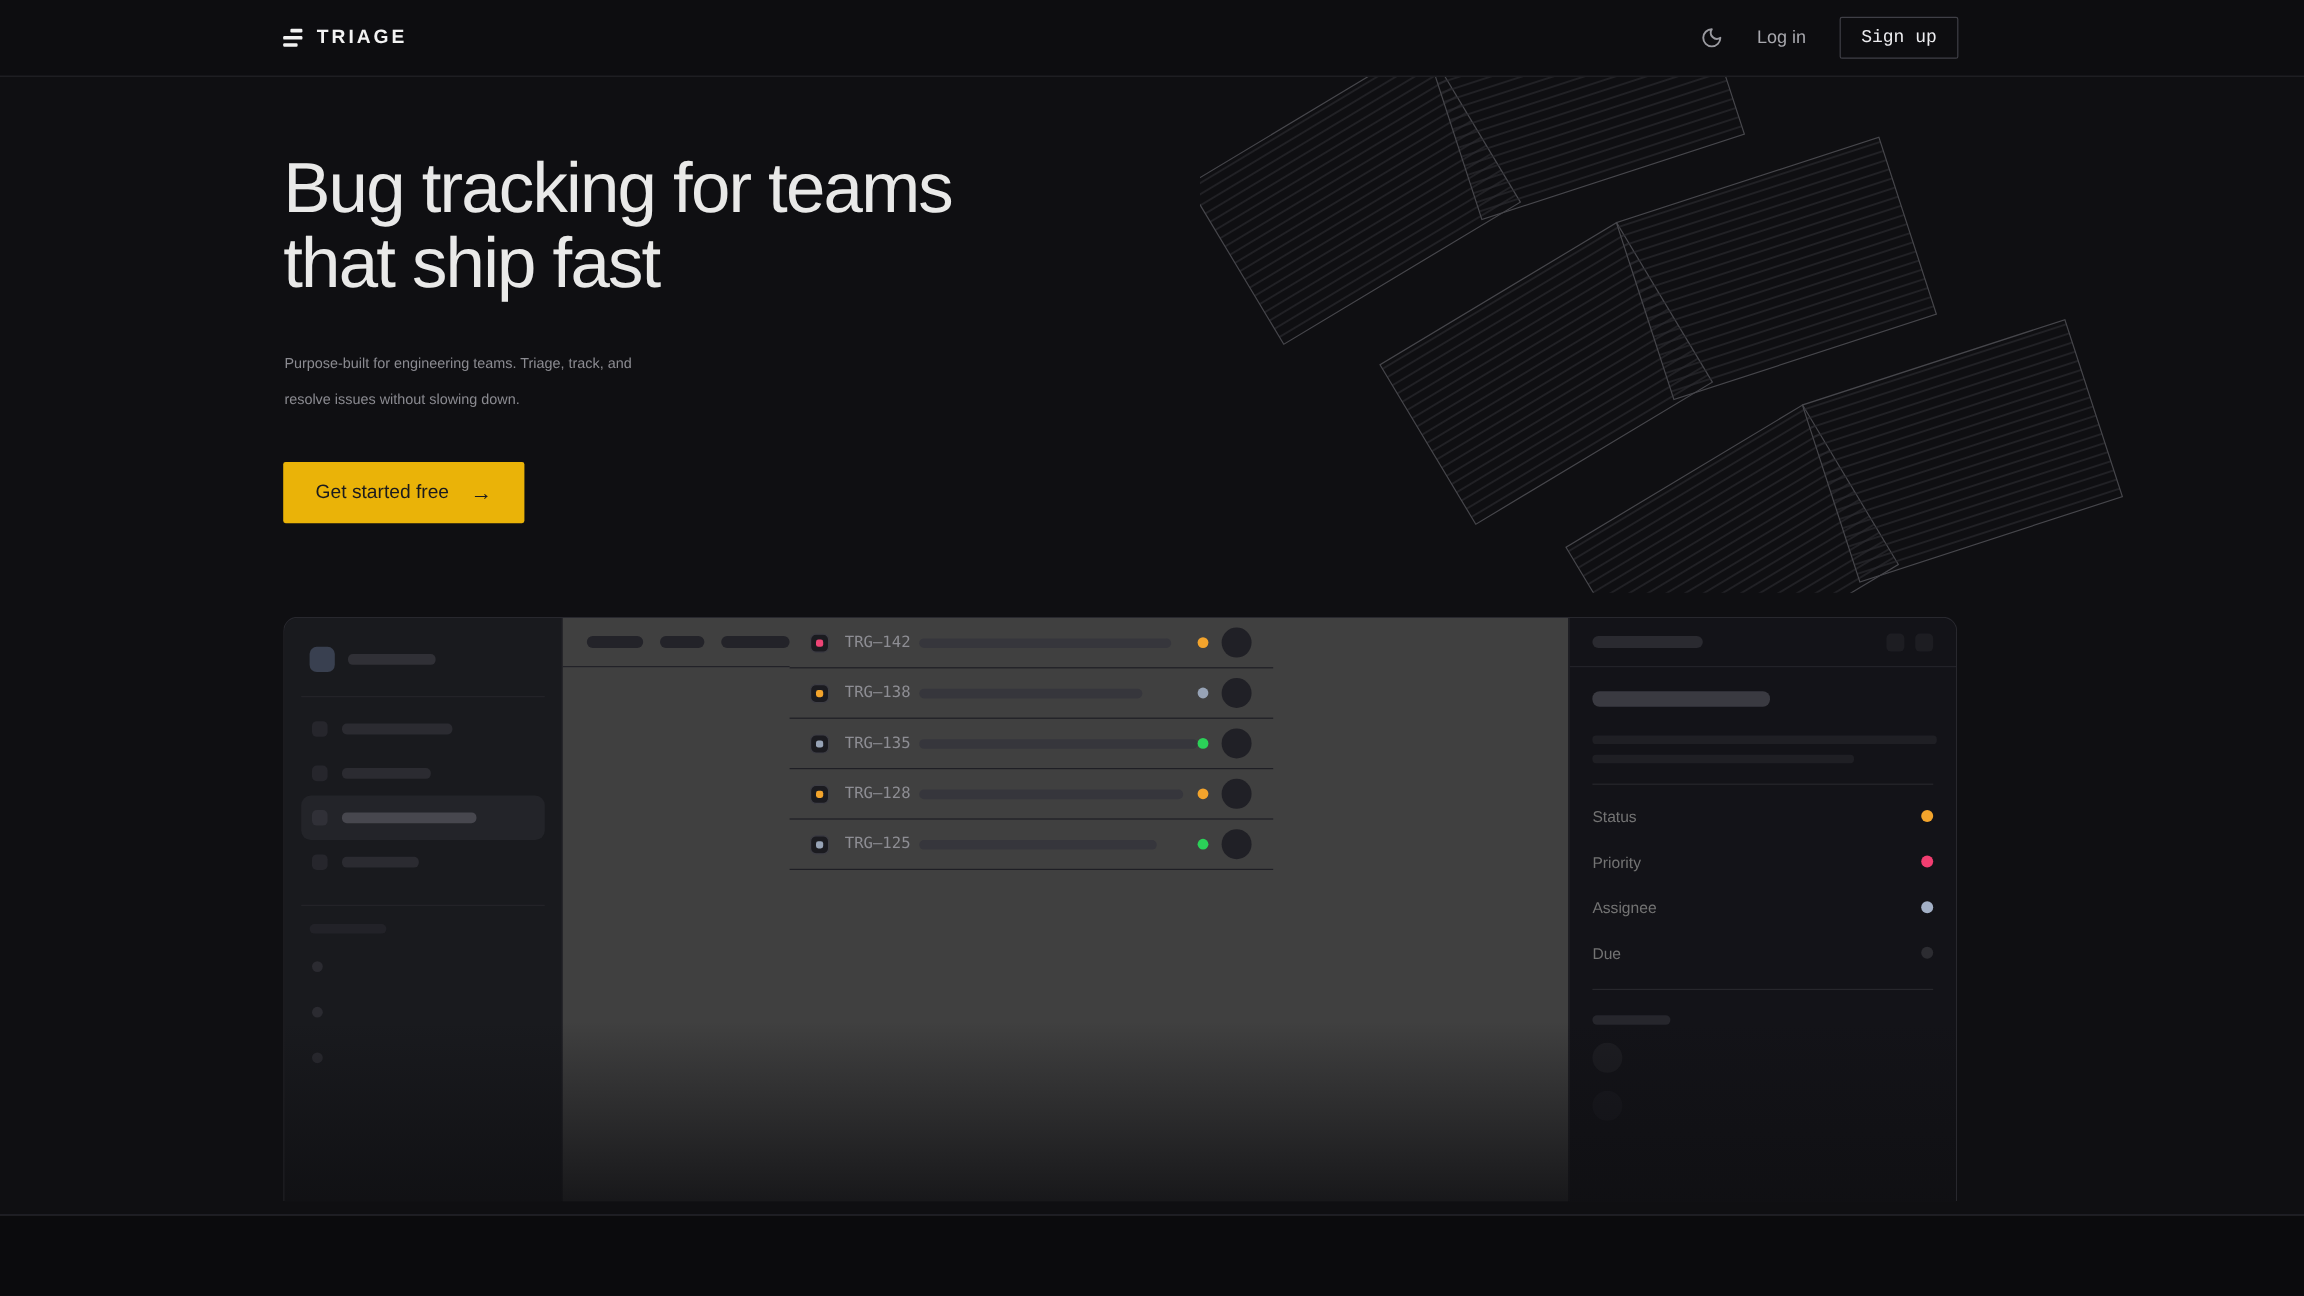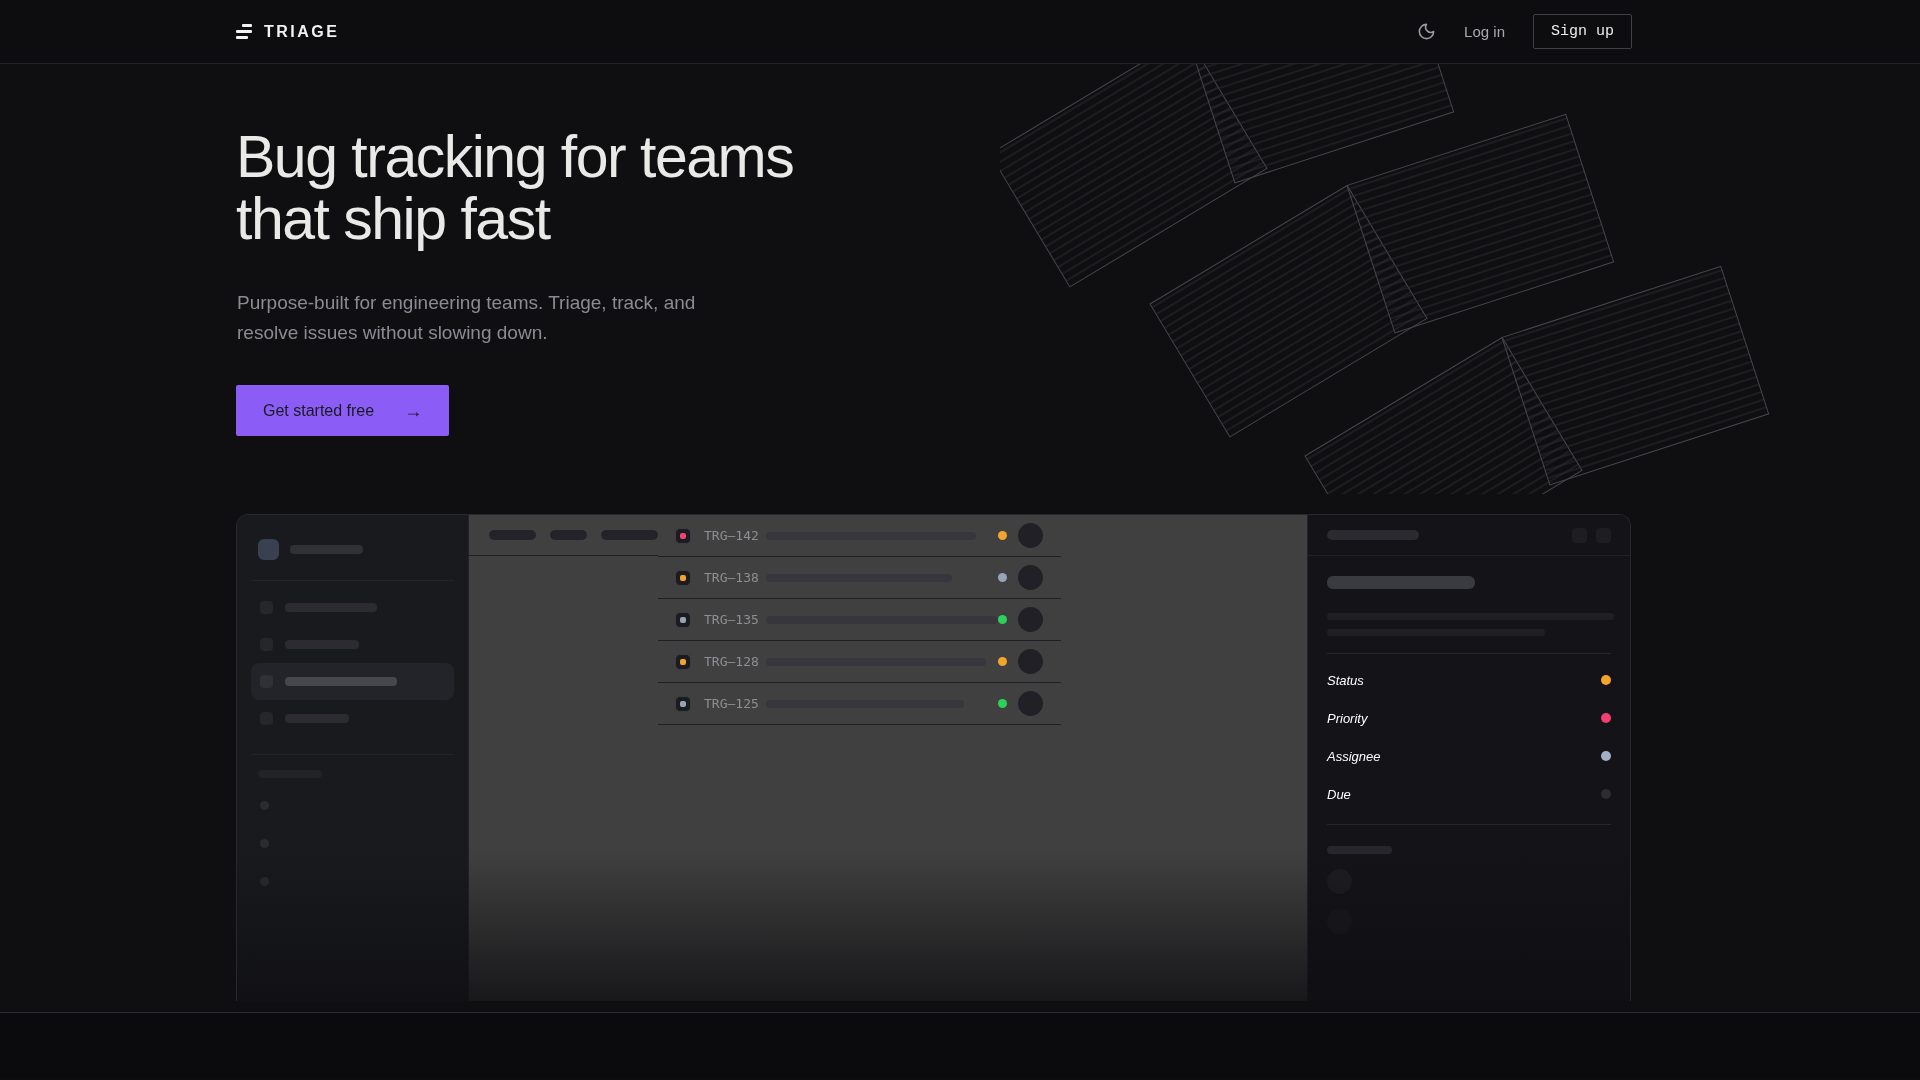--- a/index.html
+++ b/index.html
@@ -41,28 +41,28 @@
   }
   .wire-graphic { position:absolute; top:0; right:0; width:920px; height:430px; pointer-events:none; }
   .hero-title {
     margin:62px 0 0 236px;
     font-size:59px; line-height:62px; font-weight:500;
     letter-spacing:-1.5px; color:#e9e9e8; position:relative; z-index:2;
   }
   .hero-title span { display:block; }
   .hero-subtitle {
     margin:38px 0 0 237px;
-    font-size:19px; line-height:30px; color:#8b8b91; position:relative; z-index:2;
+    font-size:12px; line-height:30px; color:#8b8b91; position:relative; z-index:2;
   }
   .hero-subtitle span { display:block; }
   .cta-btn {
     margin:37px 0 0 236px;
-    display:inline-flex; align-items:center; gap:30px;
+    display:inline-flex; align-items:center; gap:18px;
     height:51px; padding:0 27px;
-    background:#8b5cf6; color:#1b1b1e;
+    background:#eab308; color:#1b1b1e;
     border:none; border-radius:2px; cursor:pointer;
     font-size:16px; font-weight:500; font-family:inherit;
     position:relative; z-index:2;
   }
   .cta-arrow { font-size:18px; line-height:1; }
   
   .app-mockup {
     margin:78px 0 0 236px; width:1395px; height:487px;
     border:1px solid #28282e; border-bottom:none;
     border-radius:12px 12px 0 0;
@@ -111,21 +111,21 @@
   .detail-head-pill { width:92px; height:10px; border-radius:5px; background:#2a2a30; }
   .detail-btns { display:flex; gap:9px; }
   .detail-btn { width:15px; height:15px; border-radius:4px; background:#1d1d22; }
   .detail-body { padding:0 19px; }
   .detail-title-skel { width:148px; height:13px; border-radius:6px; background:#3a3a41; margin-top:20px; }
   .detail-line1 { width:287px; height:7px; border-radius:3px; background:#1f1f24; margin-top:24px; }
   .detail-line2 { width:218px; height:7px; border-radius:3px; background:#1f1f24; margin-top:9px; }
   .detail-divider { height:1px; background:#27272c; margin-top:17px; }
   .field-list { margin-top:7px; }
   .field-row { height:38px; display:flex; align-items:center; justify-content:space-between; }
-  .field-label { font-size:13px; color:#ffffff;font-style:italic; }
+  .field-label { font-size:13px; color:#737373; }
   .field-dot { width:10px; height:10px; border-radius:50%; }
   .detail-pill { width:65px; height:8px; border-radius:4px; background:#26262c; margin-top:21px; }
   .detail-avatar { width:25px; height:25px; border-radius:50%; background:#1d1d22; margin-top:15px; }
   .detail-avatar.second { opacity:0.7; }
   .panel-fade {
     position:absolute; left:0; right:0; bottom:0; height:150px;
     background:linear-gradient(to bottom, rgba(15,15,18,0), rgba(15,15,18,0.82));
     pointer-events:none;
   }
   

